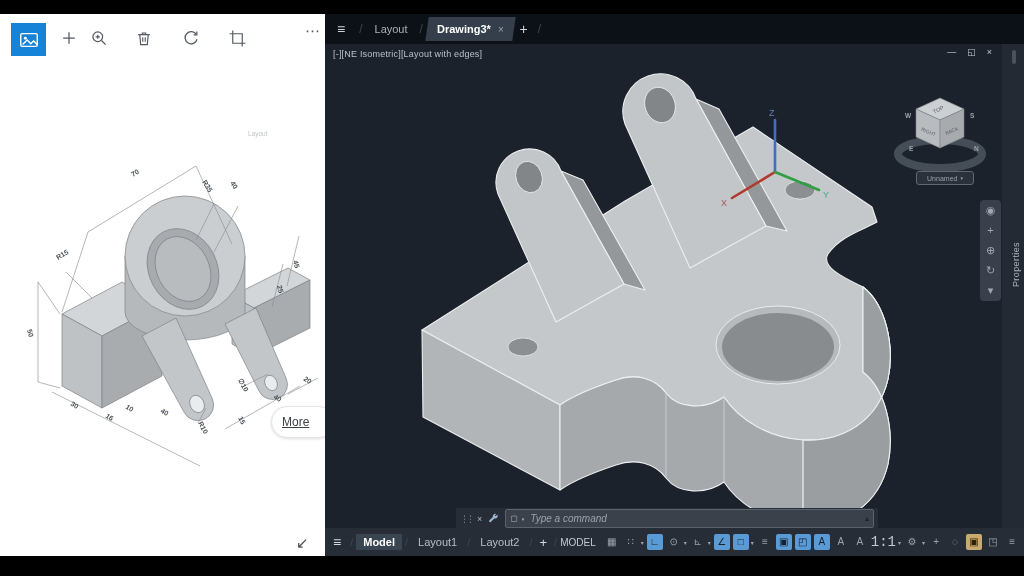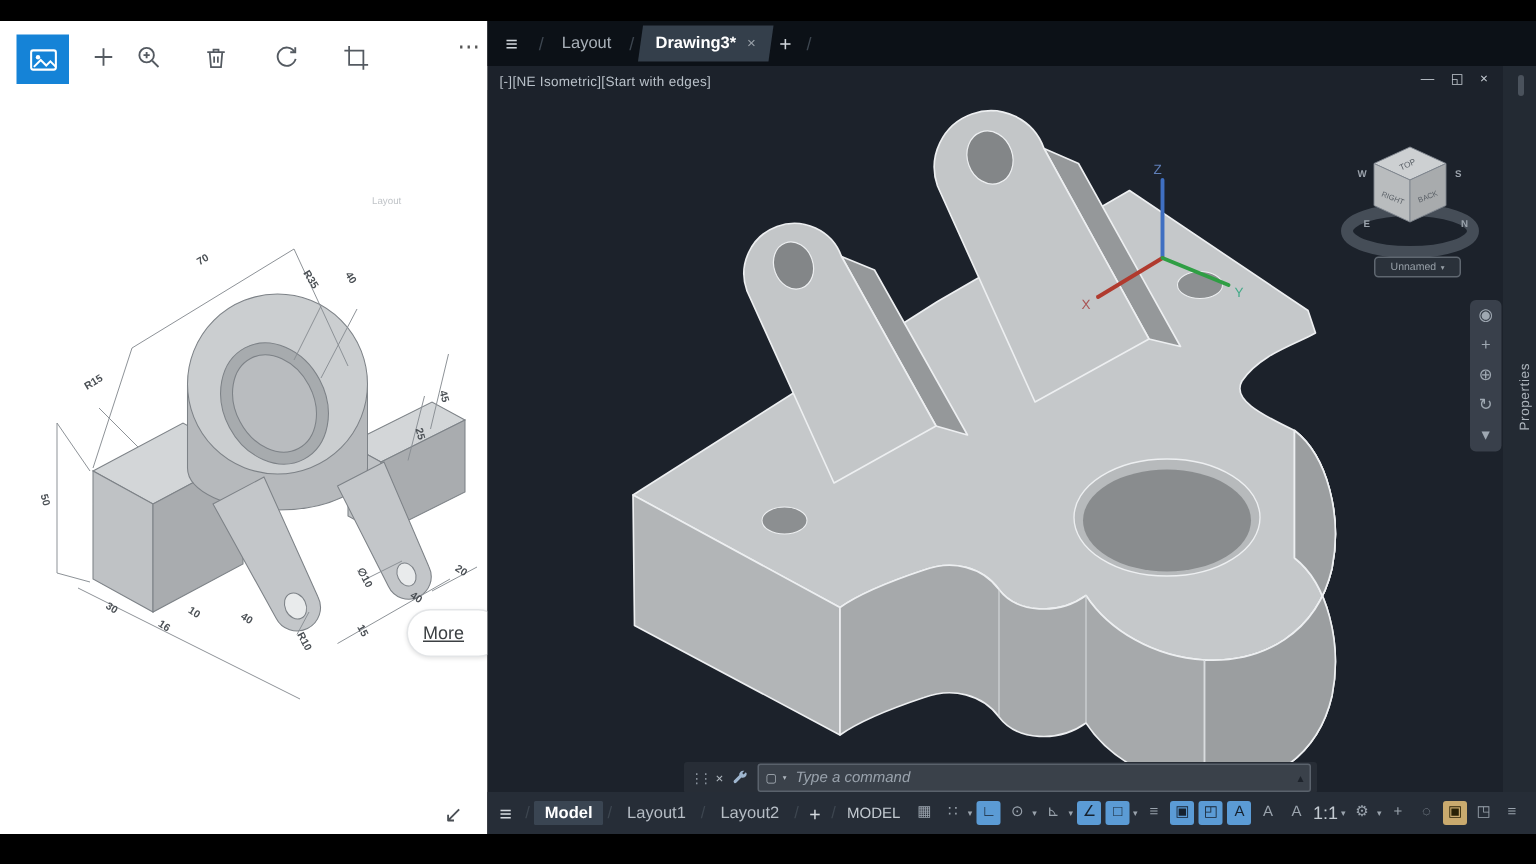--- a/index.html
+++ b/index.html
@@ -65,21 +65,21 @@
   .sb-sep{color:#3d4650;margin:0 3px;}
   .sb-tab{padding:2px 7px;cursor:pointer;}
   .sb-model{background:#3a4552;color:#fff;font-weight:bold;border-radius:1px;}
   .sb-add{color:#d4d9de;font-size:13px;margin:0 4px;cursor:pointer;}
   .sb-right{display:flex;align-items:center;gap:3px;}
   .sb-ms{color:#c3cad1;font-size:10px;margin-right:5px;}
   .ic{color:#9aa3ad;font-size:10px;width:16px;height:16px;line-height:16px;text-align:center;cursor:pointer;}
   .ic.act{background:#5b9bd5;color:#16222f;border-radius:2px;}
   .ic.warm{background:#c9aa6e;color:#2a2206;border-radius:2px;}
   .car{color:#9aa3ad;font-size:6px;margin:0 0 0 -1px;cursor:pointer;}
-  .sb-scale{color:#c3cad1;font-size:12px;cursor:pointer;}
+  .sb-scale{color:#c3cad1;font-size:14px;cursor:pointer;font-family:Liberation Mono, monospace;}
   svg text{font-family:"Liberation Sans",sans-serif;}
 </style>
 </head>
 <body>
 
 <div id="stage">
 
   <div id="photos" class="abs">
 
     <div class="ph-toolbar abs">
@@ -194,21 +194,21 @@
       <span class="tb-tab">Layout</span>
       <span class="tb-sep">/</span>
       <div class="tb-active">
         <span>Drawing3*</span>
         <span class="tb-x">×</span>
       </div>
       <span class="tb-add">+</span>
       <span class="tb-sep">/</span>
     </div>
 
-    <div class="vp-label abs">[-][NE Isometric][Start with edges]</div>
+    <div class="vp-label abs">[-][NE Isometric][Layout with edges]</div>
     <div class="win-controls abs">
       <span>—</span>
       <span>◱</span>
       <span>×</span>
     </div>
 
     <svg id="model" class="abs" width="699" height="542" viewBox="0 0 699 542">
       <g stroke="#edeff1" stroke-width="1.1" stroke-linejoin="round">
 
         <path d="M97 316 L300 187 L428 113 L547 193 L552 208

